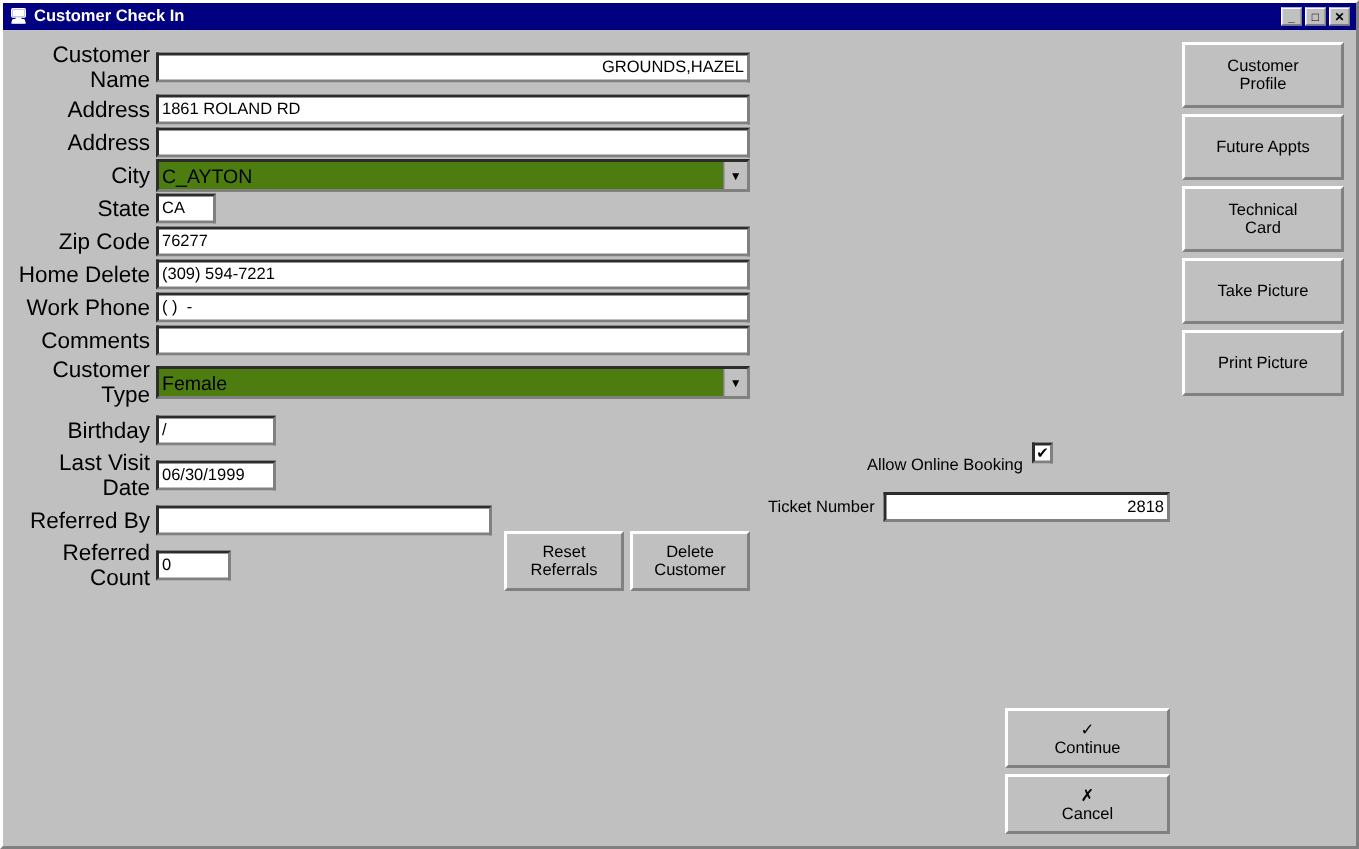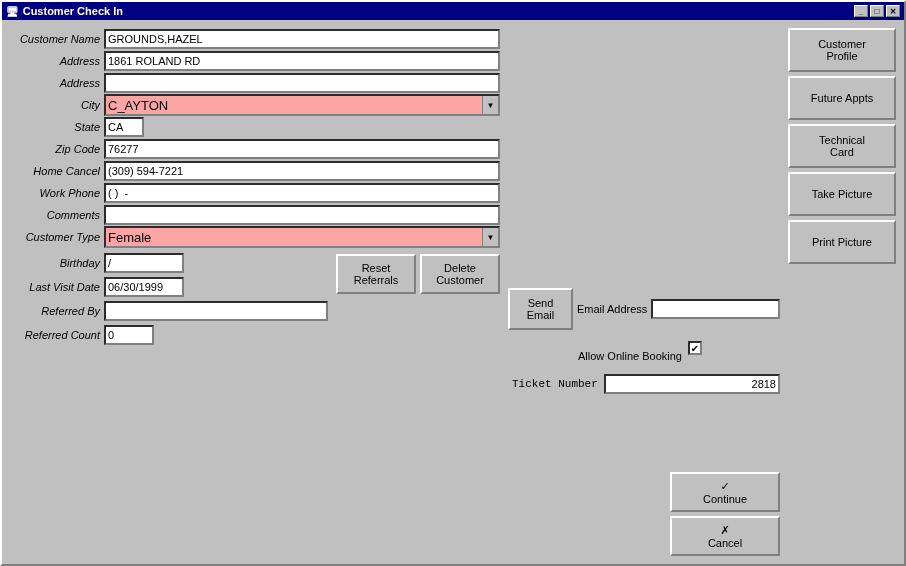--- a/index.html
+++ b/index.html
@@ -61,39 +61,38 @@
     }
     .form-row {
       display: flex;
       align-items: center;
       gap: 4px;
       min-height: 22px;
     }
     .form-label {
       width: 90px;
       text-align: right;
-      font-size: 11px;
+      font-size: 15px;
       color: black;
       flex-shrink: 0;
-      font-style: italic;
     }
     .form-input {
       flex: 1;
       height: 20px;
       border: 2px inset #808080;
       background: white;
       font-size: 11px;
       font-family: 'MS Sans Serif', Arial, sans-serif;
       padding: 1px 2px;
     }
     .city-combo {
       flex: 1;
       height: 22px;
       border: 2px inset #808080;
-      background: #fca5a5;
+      background: #4d7c0f;
       font-size: 13px;
       font-family: 'MS Sans Serif', Arial, sans-serif;
       display: flex;
       align-items: center;
     }
     .city-combo-inner {
       flex: 1;
       padding: 1px 2px;
       font-size: 13px;
     }
@@ -187,21 +186,21 @@
       <div class="titlebar-btn">✕</div>
     </div>
   </div>
 
   <div style="display:flex; flex:1; gap:0; overflow:hidden;">
 
     <div style="flex:1; display:flex; flex-direction:column; padding:8px 4px 8px 8px;">
 
       <div class="form-row">
         <span class="form-label">Customer Name</span>
-        <input class="form-input" type="text" value="GROUNDS,HAZEL" style="flex: 1 1 0%;">
+        <input class="form-input" type="text" value="GROUNDS,HAZEL" style="flex: 1 1 0%; text-align: right;">
       </div>
 
       <div class="form-row">
         <span class="form-label">Address</span>
         <input class="form-input" type="text" value="1861 ROLAND RD" style="flex: 1 1 0%;">
       </div>
 
       <div class="form-row">
         <span class="form-label">Address</span>
         <input class="form-input" type="text" value="" style="flex: 1 1 0%;">
@@ -219,21 +218,21 @@
         <span class="form-label">State</span>
         <input class="form-input" type="text" value="CA" style="width: 40px; flex: 0 0 auto;">
       </div>
 
       <div class="form-row">
         <span class="form-label">Zip Code</span>
         <input class="form-input" type="text" value="76277" style="flex: 1 1 0%;">
       </div>
 
       <div class="form-row">
-        <span class="form-label">Home Cancel</span>
+        <span class="form-label">Home Delete</span>
         <input class="form-input" type="text" value="(309) 594-7221" style="flex: 1 1 0%;">
       </div>
 
       <div class="form-row">
         <span class="form-label">Work Phone</span>
         <input class="form-input" type="text" value="( )  -" style="flex: 1 1 0%;">
       </div>
 
       <div class="form-row">
         <span class="form-label">Comments</span>
@@ -241,21 +240,21 @@
       </div>
 
       <div class="form-row">
         <span class="form-label">Customer Type</span>
         <div class="city-combo" style="flex:1;">
           <span class="city-combo-inner" style="font-size:13px;">Female</span>
           <div class="city-combo-btn">▼</div>
         </div>
       </div>
 
-      <div style="display:flex; gap:8px; align-items:flex-start; margin-top:4px;">
+      <div style="display:flex; gap:8px; align-items:flex-end; margin-top:4px;">
         <div style="flex:1; display:flex; flex-direction:column; gap:2px;">
           <div class="form-row">
             <span class="form-label">Birthday</span>
             <input class="form-input" type="text" value="/" style="width: 80px; flex: 0 0 auto;">
           </div>
           <div class="form-row">
             <span class="form-label">Last Visit Date</span>
             <input class="form-input" type="text" value="06/30/1999" style="width: 80px; flex: 0 0 auto;">
           </div>
           <div class="form-row">
@@ -274,34 +273,28 @@
 Customer</span></button>
         </div>
       </div>
 
     </div>
 
     <div style="width:280px; display:flex; flex-direction:column; padding:8px 4px;">
 
       <div style="height: 260px;"></div>
 
-      <div style="display:flex; align-items:center; gap:4px; margin-bottom:4px;">
-        <button class="win-button send-email-btn" style="width:65px; min-height:42px; white-space:pre-line;"><span>Send
-Email</span></button>
-        <span class="email-label">Email Address</span>
-        <input class="form-input" type="text" value="" style="flex: 1 1 0%; min-width: 80px;">
-      </div>
 
       <div style="display:flex; align-items:center; gap:6px; margin-bottom:4px; padding-left:70px;">
         <span style="font-size:11px;margin-top:16px;">Allow Online Booking</span>
         <div class="checkbox-win">✔</div>
       </div>
 
       <div style="display:flex; align-items:center; gap:6px; padding-left:4px; margin-top:8px;">
-        <span style="font-size:11px; white-space:nowrap;font-family:Liberation Mono, monospace;">Ticket Number</span>
+        <span style="font-size:11px; white-space:nowrap;">Ticket Number</span>
         <input class="form-input ticket-input" type="text" value="2818" style="width: 60px; text-align: right;">
       </div>
 
       <div style="flex:1;"></div>
 
       <div style="display:flex; flex-direction:column; gap:4px; align-self:flex-end; width:110px; margin-top:8px;">
         <button class="win-button continue-btn" style="white-space:pre-line; min-height:40px; width:100%;"><span>✓
 Continue</span></button>
         <button class="win-button cancel-btn" style="white-space:pre-line; min-height:40px; width:100%;"><span>✗
 Cancel</span></button>

